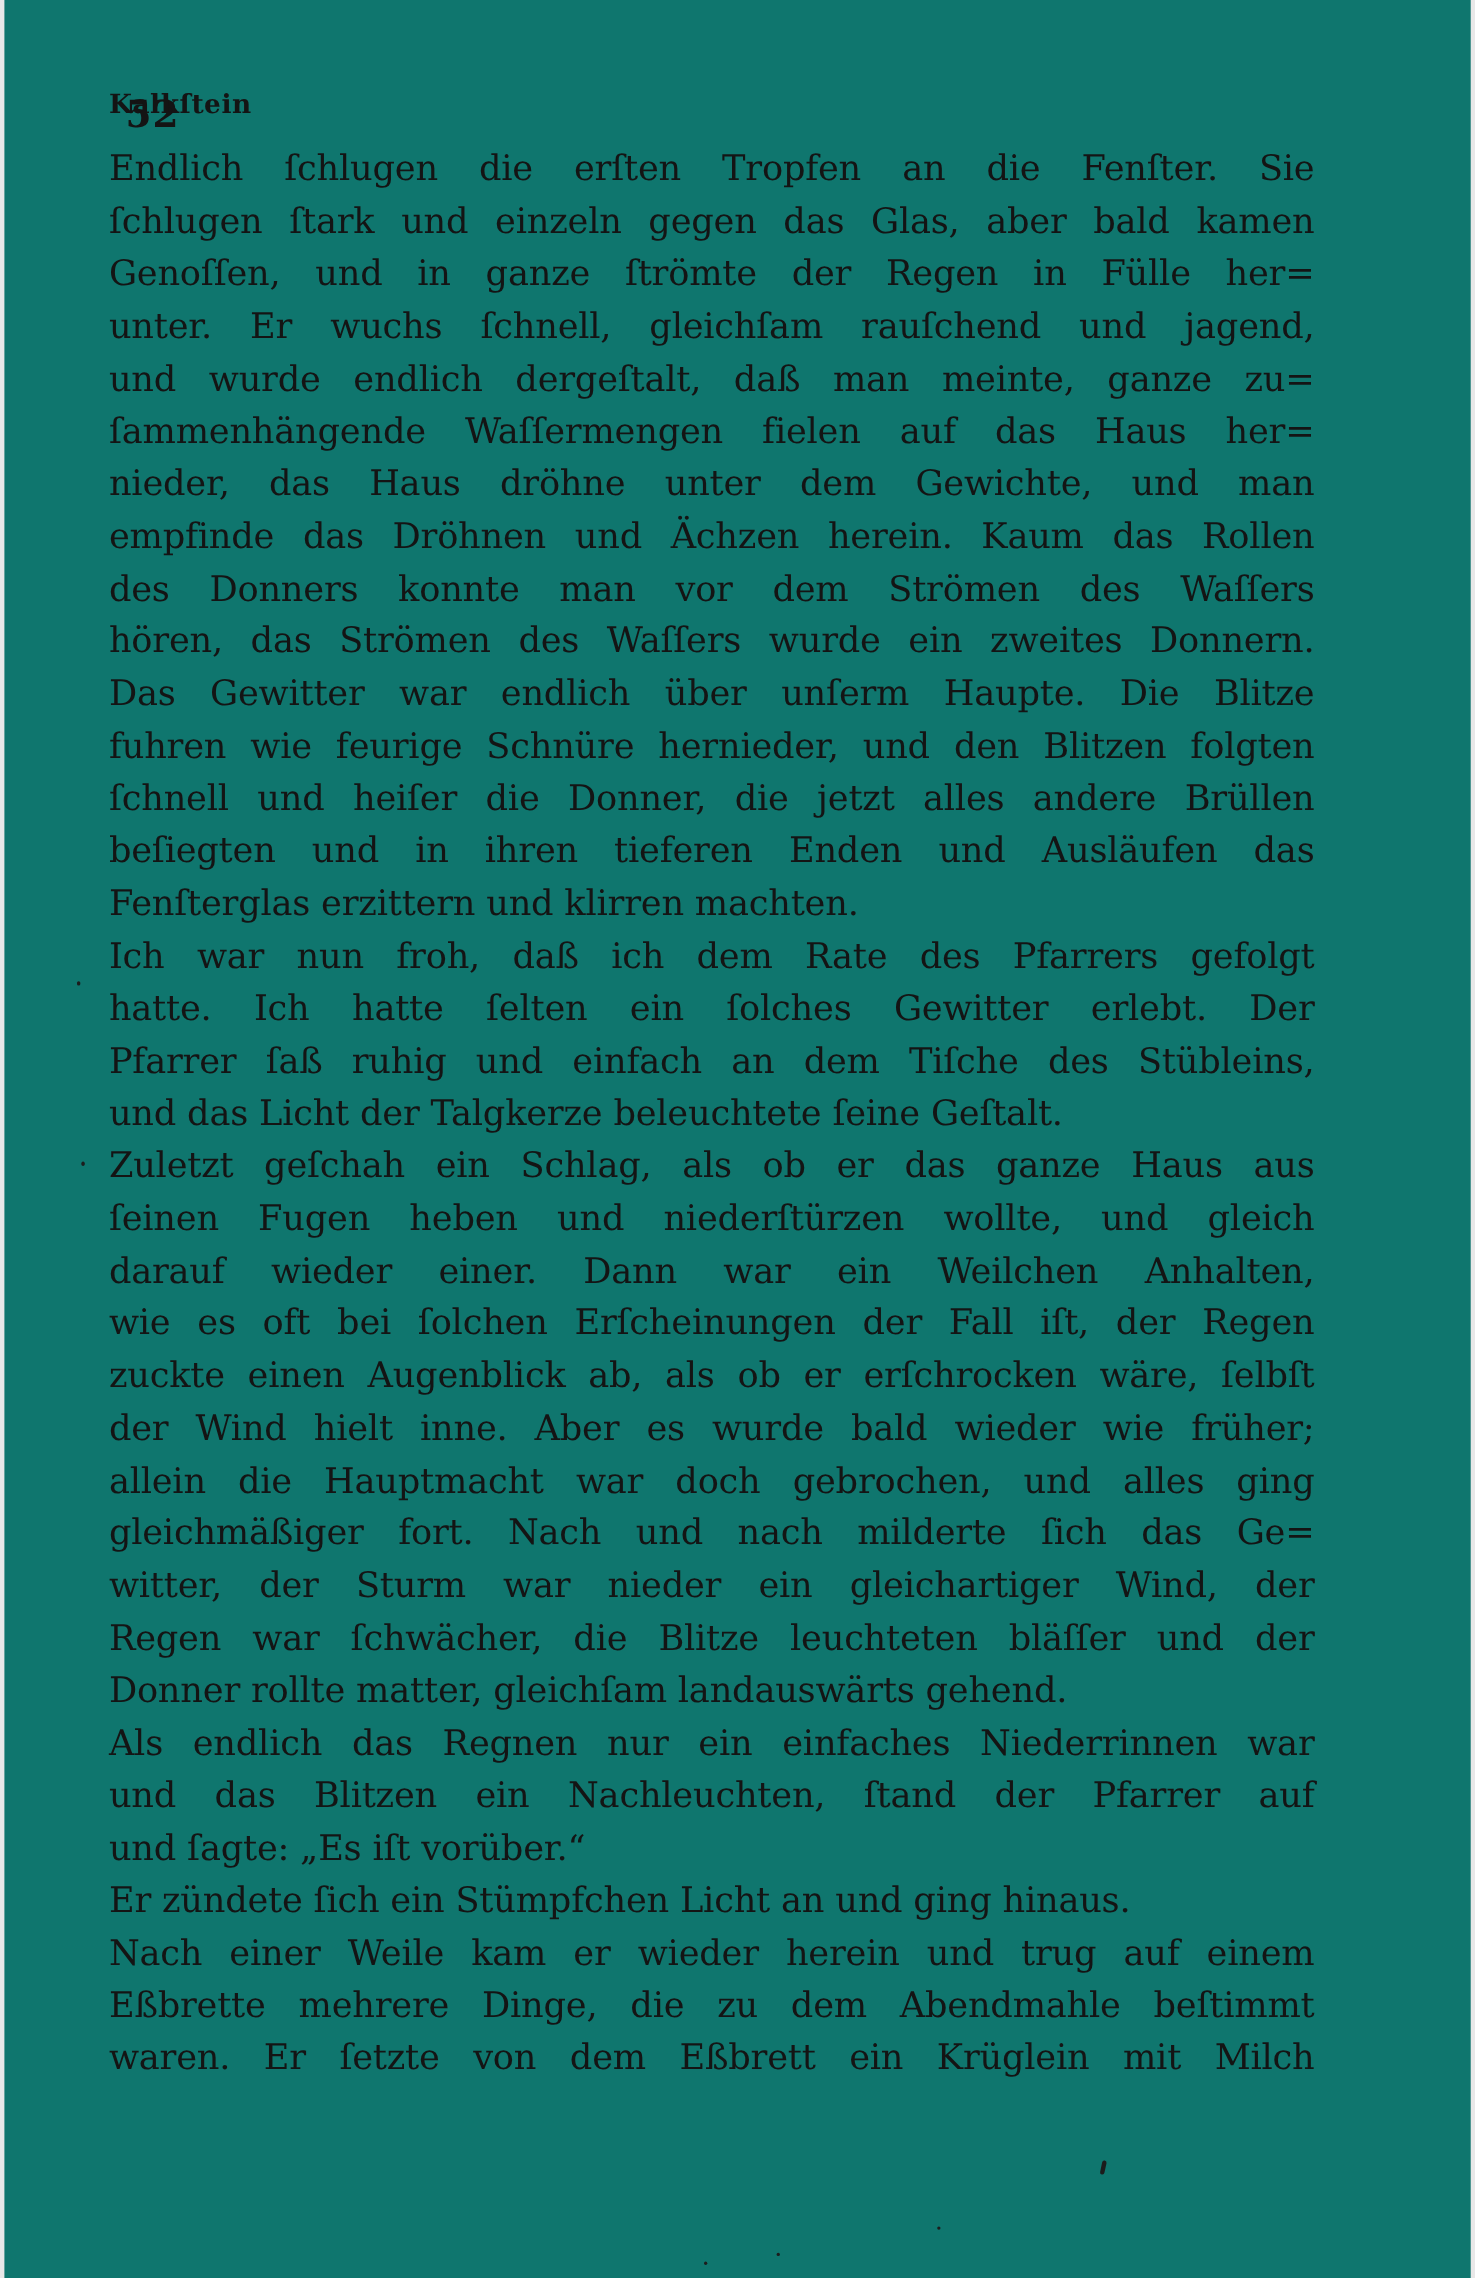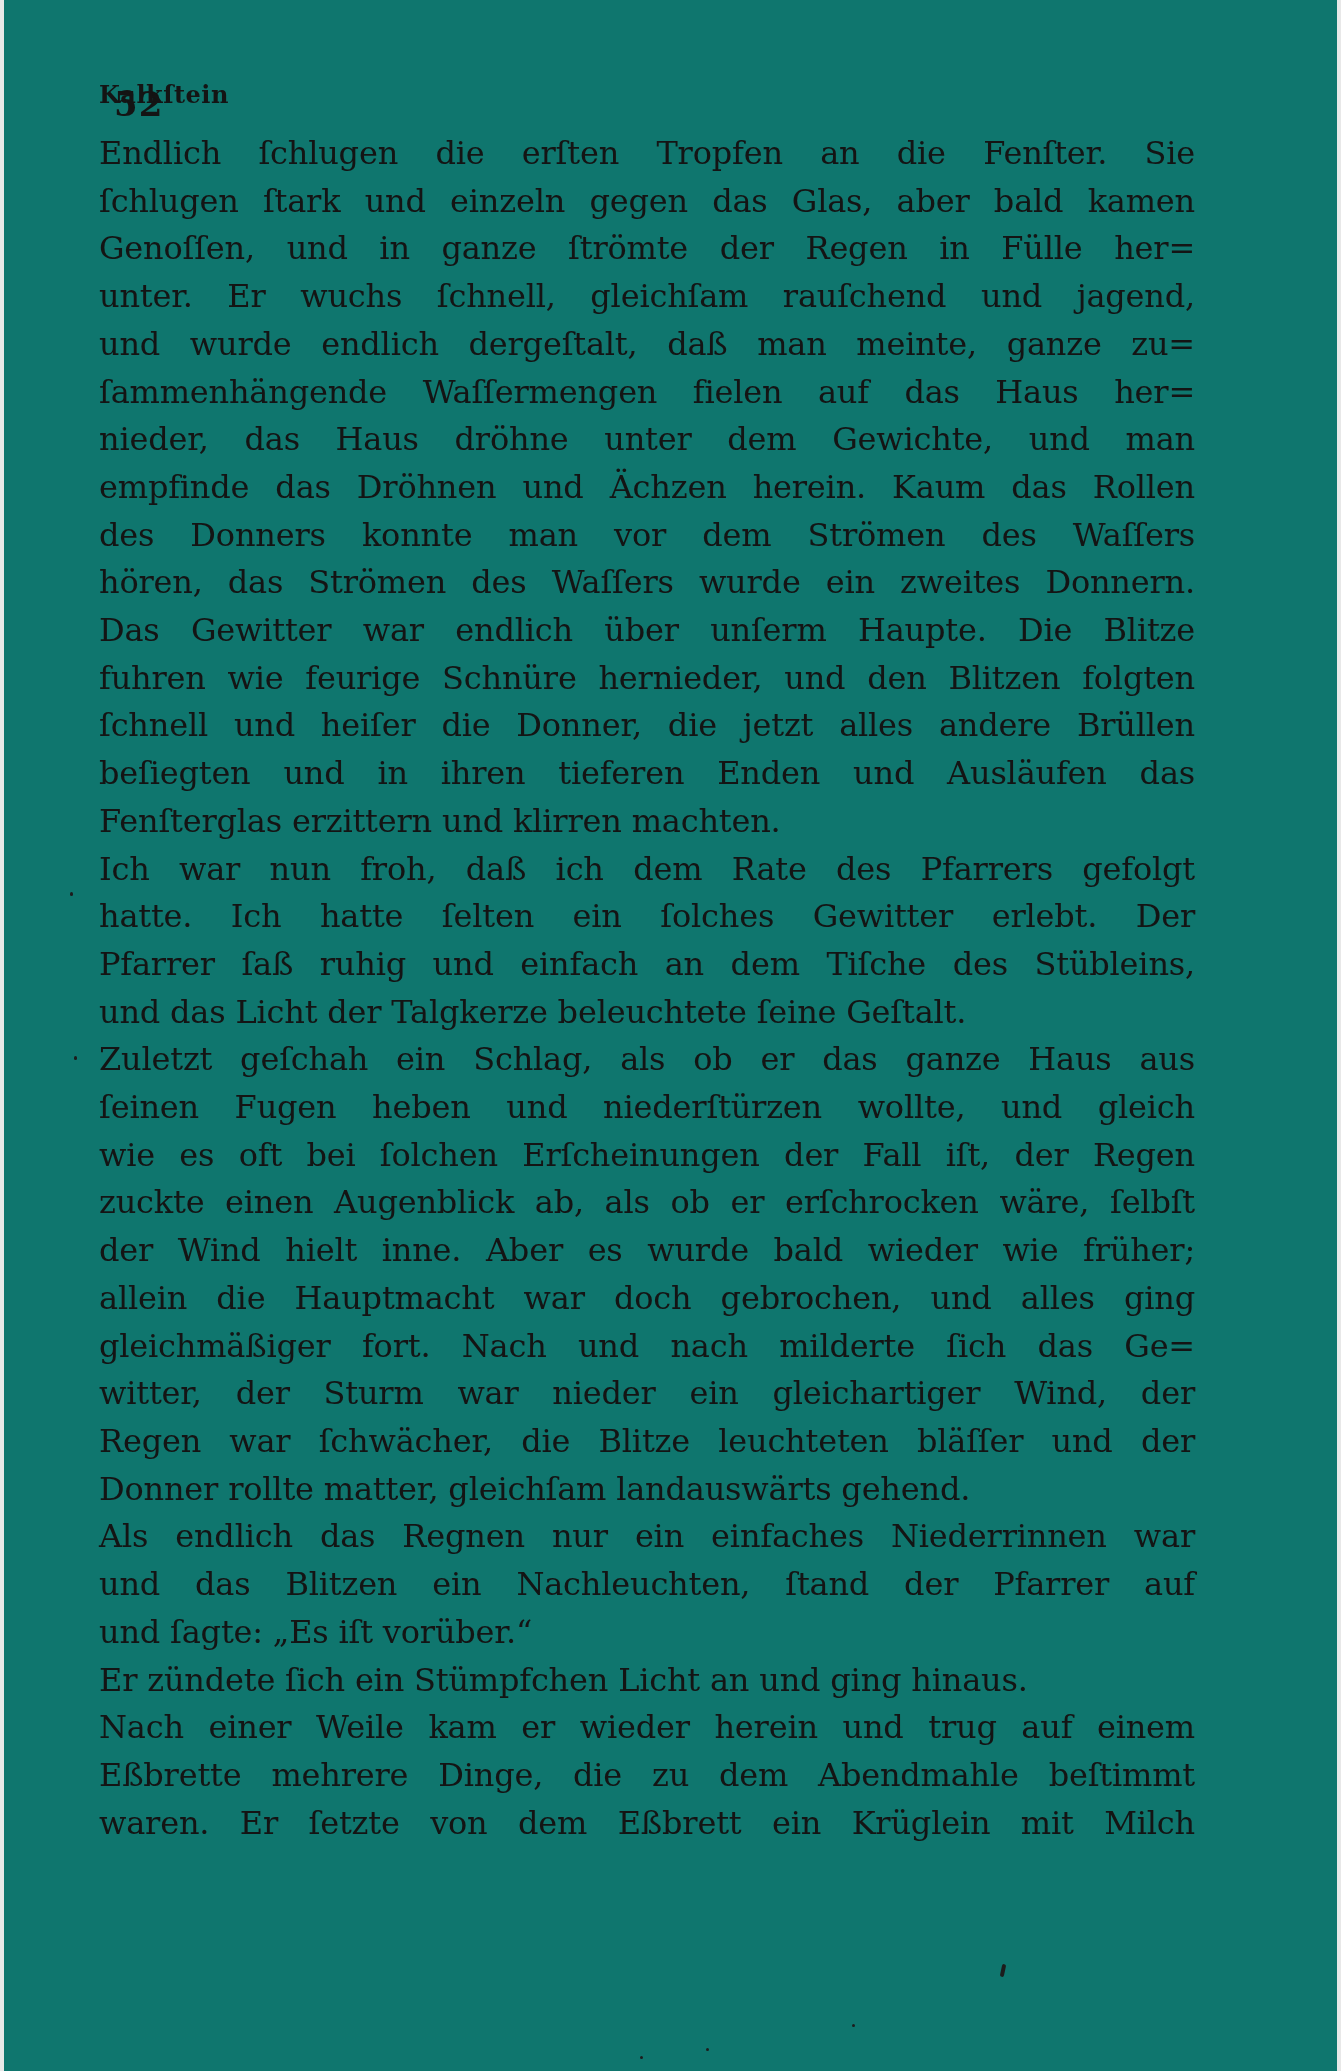--- a/index.html
+++ b/index.html
@@ -81,20 +81,21 @@
       <div class="line">fuhren wie feurige Schnüre hernieder, und den Blitzen folgten</div>
       <div class="line">ſchnell und heiſer die Donner, die jetzt alles andere Brüllen</div>
       <div class="line">beſiegten und in ihren tieferen Enden und Ausläufen das</div>
       <div class="line short">Fenſterglas erzittern und klirren machten.</div>
       <div class="line">Ich war nun froh, daß ich dem Rate des Pfarrers gefolgt</div>
       <div class="line">hatte. Ich hatte ſelten ein ſolches Gewitter erlebt. Der</div>
       <div class="line">Pfarrer ſaß ruhig und einfach an dem Tiſche des Stübleins,</div>
       <div class="line short">und das Licht der Talgkerze beleuchtete ſeine Geſtalt.</div>
       <div class="line">Zuletzt geſchah ein Schlag, als ob er das ganze Haus aus</div>
       <div class="line">ſeinen Fugen heben und niederſtürzen wollte, und gleich</div>
+      <div class="line">darauf wieder einer. Dann war ein Weilchen Anhalten,</div>
       <div class="line">wie es oft bei ſolchen Erſcheinungen der Fall iſt, der Regen</div>
       <div class="line">zuckte einen Augenblick ab, als ob er erſchrocken wäre, ſelbſt</div>
       <div class="line">der Wind hielt inne. Aber es wurde bald wieder wie früher;</div>
       <div class="line">allein die Hauptmacht war doch gebrochen, und alles ging</div>
       <div class="line">gleichmäßiger fort. Nach und nach milderte ſich das Ge=</div>
       <div class="line">witter, der Sturm war nieder ein gleichartiger Wind, der</div>
       <div class="line">Regen war ſchwächer, die Blitze leuchteten bläſſer und der</div>
       <div class="line short">Donner rollte matter, gleichſam landauswärts gehend.</div>
       <div class="line">Als endlich das Regnen nur ein einfaches Niederrinnen war</div>
       <div class="line">und das Blitzen ein Nachleuchten, ſtand der Pfarrer auf</div>

